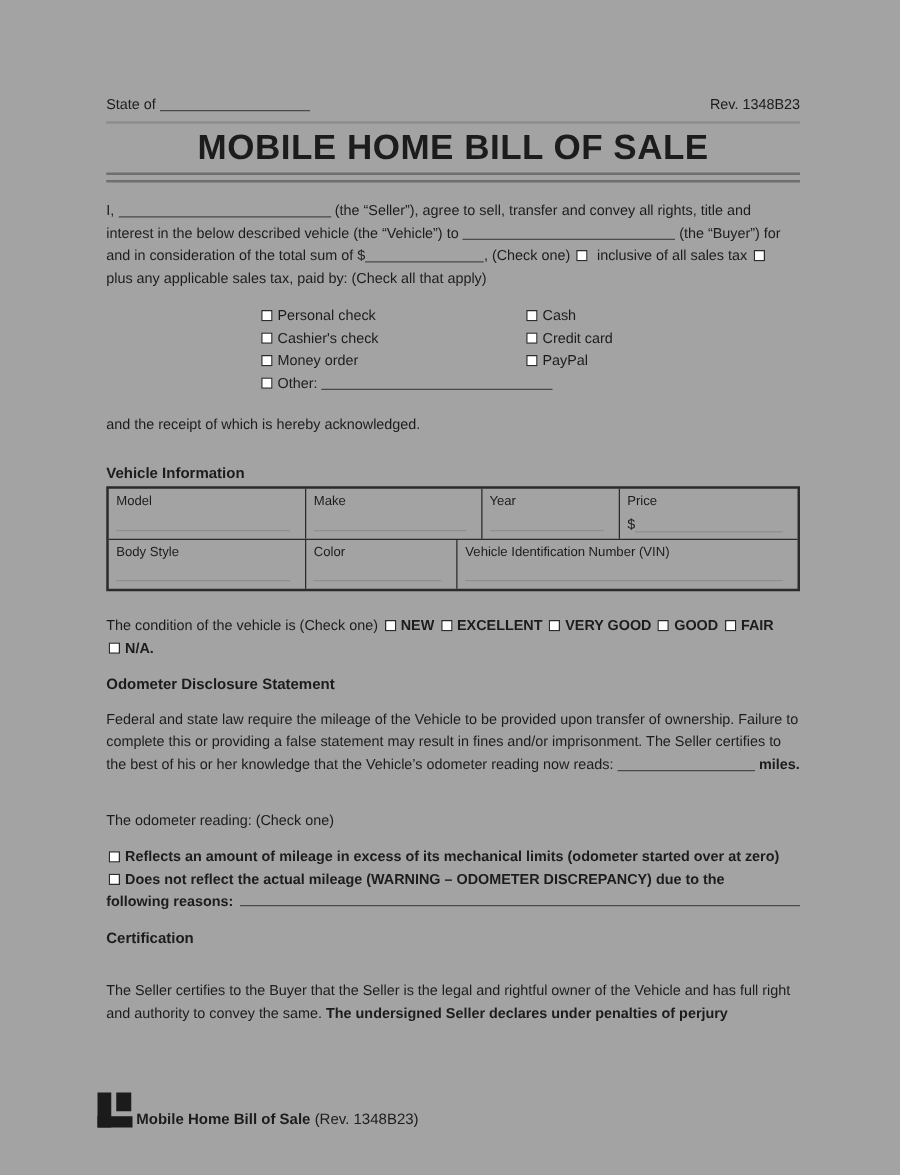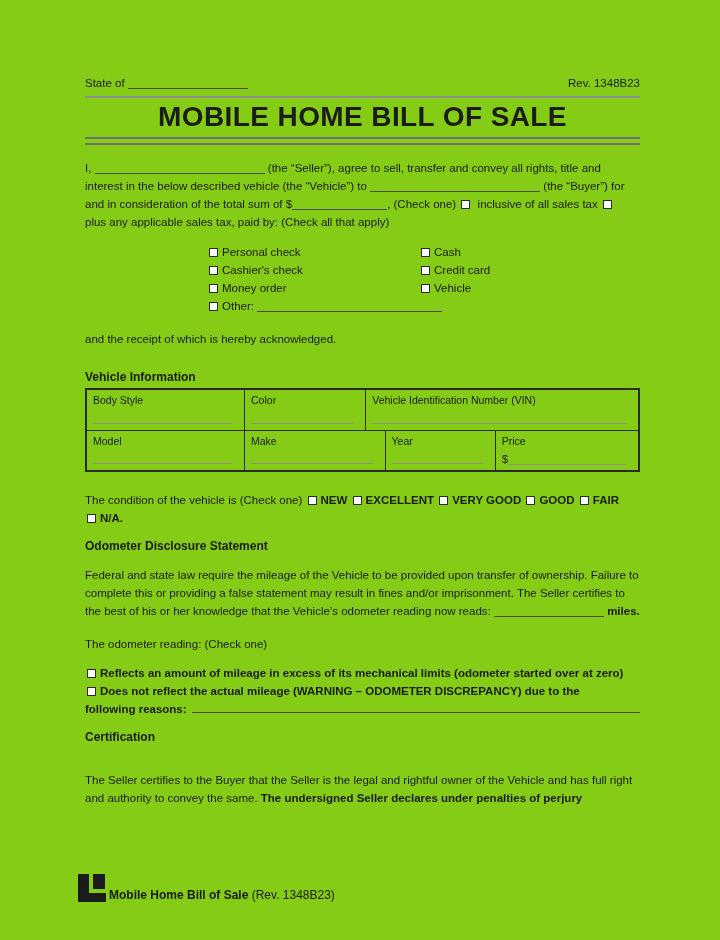--- a/index.html
+++ b/index.html
@@ -1,20 +1,20 @@
 <!DOCTYPE html>
 <html><head>
 <meta charset="utf-8">
 <style>
   * { margin:0; padding:0; box-sizing:border-box; }
   html,body { background:#ffffff; }
   .page {
     position:relative;
     width:720px; height:940px;
-    background:#84cc16;
+    background:#a3a3a3;
     font-family:"Liberation Sans", sans-serif;
     color:#1c1c1c;
     padding:77px 80px 0 85px;
     overflow:hidden;
   }
   .hdr-row { display:flex; justify-content:space-between; align-items:baseline; font-size:11.5px; }
   .rule-thin { margin-top:7px; height:2px; background:#8d8d8d; }
   h1.doc-title { margin-top:3px; font-size:28px; font-weight:bold; text-align:center; letter-spacing:0.4px; }
   .rule-double { margin-top:4px; height:8px; border-top:2px solid #6f6f6f; border-bottom:2px solid #6f6f6f; }
   .para { font-size:11.5px; line-height:18px; }
@@ -35,21 +35,21 @@
   .vcell:first-child { border-left:none; }
   .vcell-label { position:absolute; top:4px; left:6px; font-size:10.5px; white-space:nowrap; }
   .vcell-line { position:absolute; left:6px; right:12px; bottom:6px; border-bottom:1.5px solid #8f8f8f; }
   .vcell-line.price { display:flex; align-items:flex-end; border-bottom:none; bottom:5px; font-size:11.5px; }
   .vcell-line.price .pfx { line-height:11px; }
   .vcell-line.price .pline { flex:1; border-bottom:1.5px solid #8f8f8f; height:12px; }
   .cond { margin-top:19px; }
   .nowrap { white-space:nowrap; }
   .b { font-weight:bold; }
   .law { margin-top:13px; }
-  .odoread { margin-top:15px; }
+  .odoread { margin-top:27px; }
   .odo-opts { margin-top:11px; font-size:11.5px; line-height:18px; }
   .odo-opt { height:18px; }
   .odo-reasons { display:flex; align-items:baseline; height:18px; }
   .odo-reasons .grow { flex:1; margin-left:5px; border-bottom:1.5px solid #4a4a4a; height:12px; }
   .cert-p { margin-top:27px; }
   .footer { position:absolute; left:78px; top:874px; display:flex; align-items:flex-end;text-align:center; }
   .logo { position:relative; display:inline-block; width:28px; height:28px; margin-right:3px; }
   .logo-v { position:absolute; left:0; top:0; width:11px; height:28px; background:#1b1b1b; }
   .logo-h { position:absolute; left:0; bottom:0; width:28px; height:9px; background:#1b1b1b; }
   .logo-sq { position:absolute; right:1px; top:0; width:12px; height:15px; background:#1b1b1b; }
@@ -84,62 +84,62 @@
   <div class="pay-grid">
     <div class="pay-col-left">
       <div class="pay-row"><span class="cb"></span><span>Personal check</span></div>
       <div class="pay-row"><span class="cb"></span><span>Cashier's check</span></div>
       <div class="pay-row"><span class="cb"></span><span>Money order</span></div>
       <div class="pay-row"><span class="cb"></span><span>Other:</span> <span class="blank w180"></span></div>
     </div>
     <div class="pay-col-right">
       <div class="pay-row"><span class="cb"></span><span>Cash</span></div>
       <div class="pay-row"><span class="cb"></span><span>Credit card</span></div>
-      <div class="pay-row"><span class="cb"></span><span>Vehicle</span></div>
+      <div class="pay-row"><span class="cb"></span><span>PayPal</span></div>
     </div>
   </div>
 
   <p class="para receipt">and the receipt of which is hereby acknowledged.</p>
 
   <h2 class="sec vhead">Vehicle Information</h2>
 
   <div class="vtable">
-    <div class="vrow">
-      <div class="vcell" style="flex:0 0 28.5%">
-        <span class="vcell-label">Body Style</span>
-        <span class="vcell-line"></span>
-      </div>
-      <div class="vcell" style="flex:0 0 22%">
-        <span class="vcell-label">Color</span>
-        <span class="vcell-line"></span>
-      </div>
-      <div class="vcell" style="flex:1">
-        <span class="vcell-label">Vehicle Identification Number (VIN)</span>
-        <span class="vcell-line"></span>
-      </div>
-    </div>
     <div class="vrow">
       <div class="vcell" style="flex:0 0 28.5%">
         <span class="vcell-label">Model</span>
         <span class="vcell-line"></span>
       </div>
       <div class="vcell" style="flex:0 0 25.5%">
         <span class="vcell-label">Make</span>
         <span class="vcell-line"></span>
       </div>
       <div class="vcell" style="flex:0 0 20%">
         <span class="vcell-label">Year</span>
         <span class="vcell-line"></span>
       </div>
       <div class="vcell" style="flex:1">
         <span class="vcell-label">Price</span>
         <span class="vcell-line price">
             <span class="pfx">$</span>
             <span class="pline"></span>
           </span>
+      </div>
+    </div>
+    <div class="vrow">
+      <div class="vcell" style="flex:0 0 28.5%">
+        <span class="vcell-label">Body Style</span>
+        <span class="vcell-line"></span>
+      </div>
+      <div class="vcell" style="flex:0 0 22%">
+        <span class="vcell-label">Color</span>
+        <span class="vcell-line"></span>
+      </div>
+      <div class="vcell" style="flex:1">
+        <span class="vcell-label">Vehicle Identification Number (VIN)</span>
+        <span class="vcell-line"></span>
       </div>
     </div>
   </div>
 
   <p class="para cond">
     <span class="nowrap"><span>The condition of the vehicle is (Check one)</span>
     <span class="cb"></span><span class="b">NEW</span>
     <span class="cb"></span><span class="b">EXCELLENT</span>
     <span class="cb"></span><span class="b">VERY GOOD</span>
     <span class="cb"></span><span class="b">GOOD</span>

